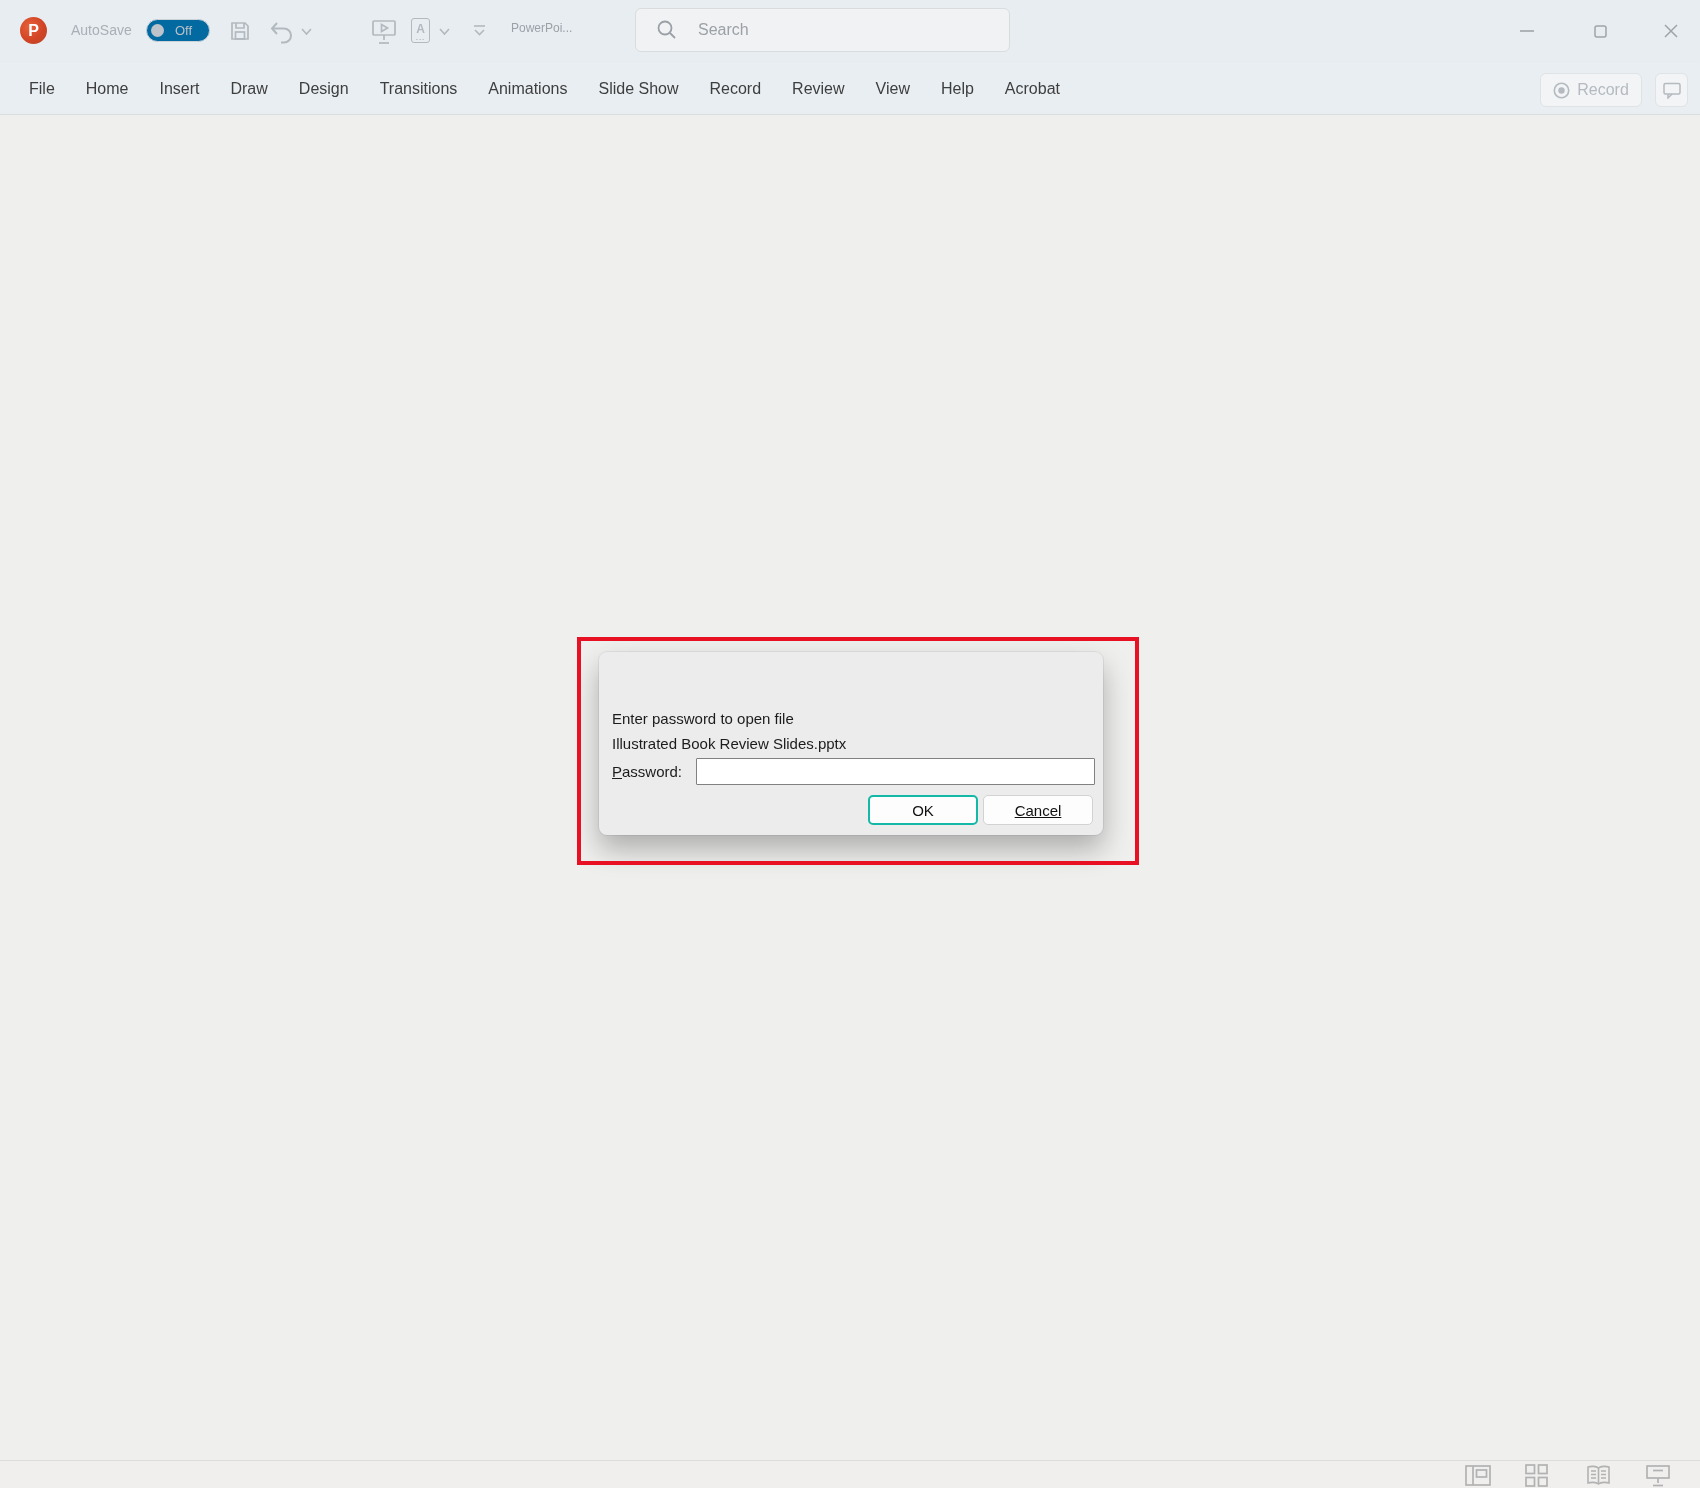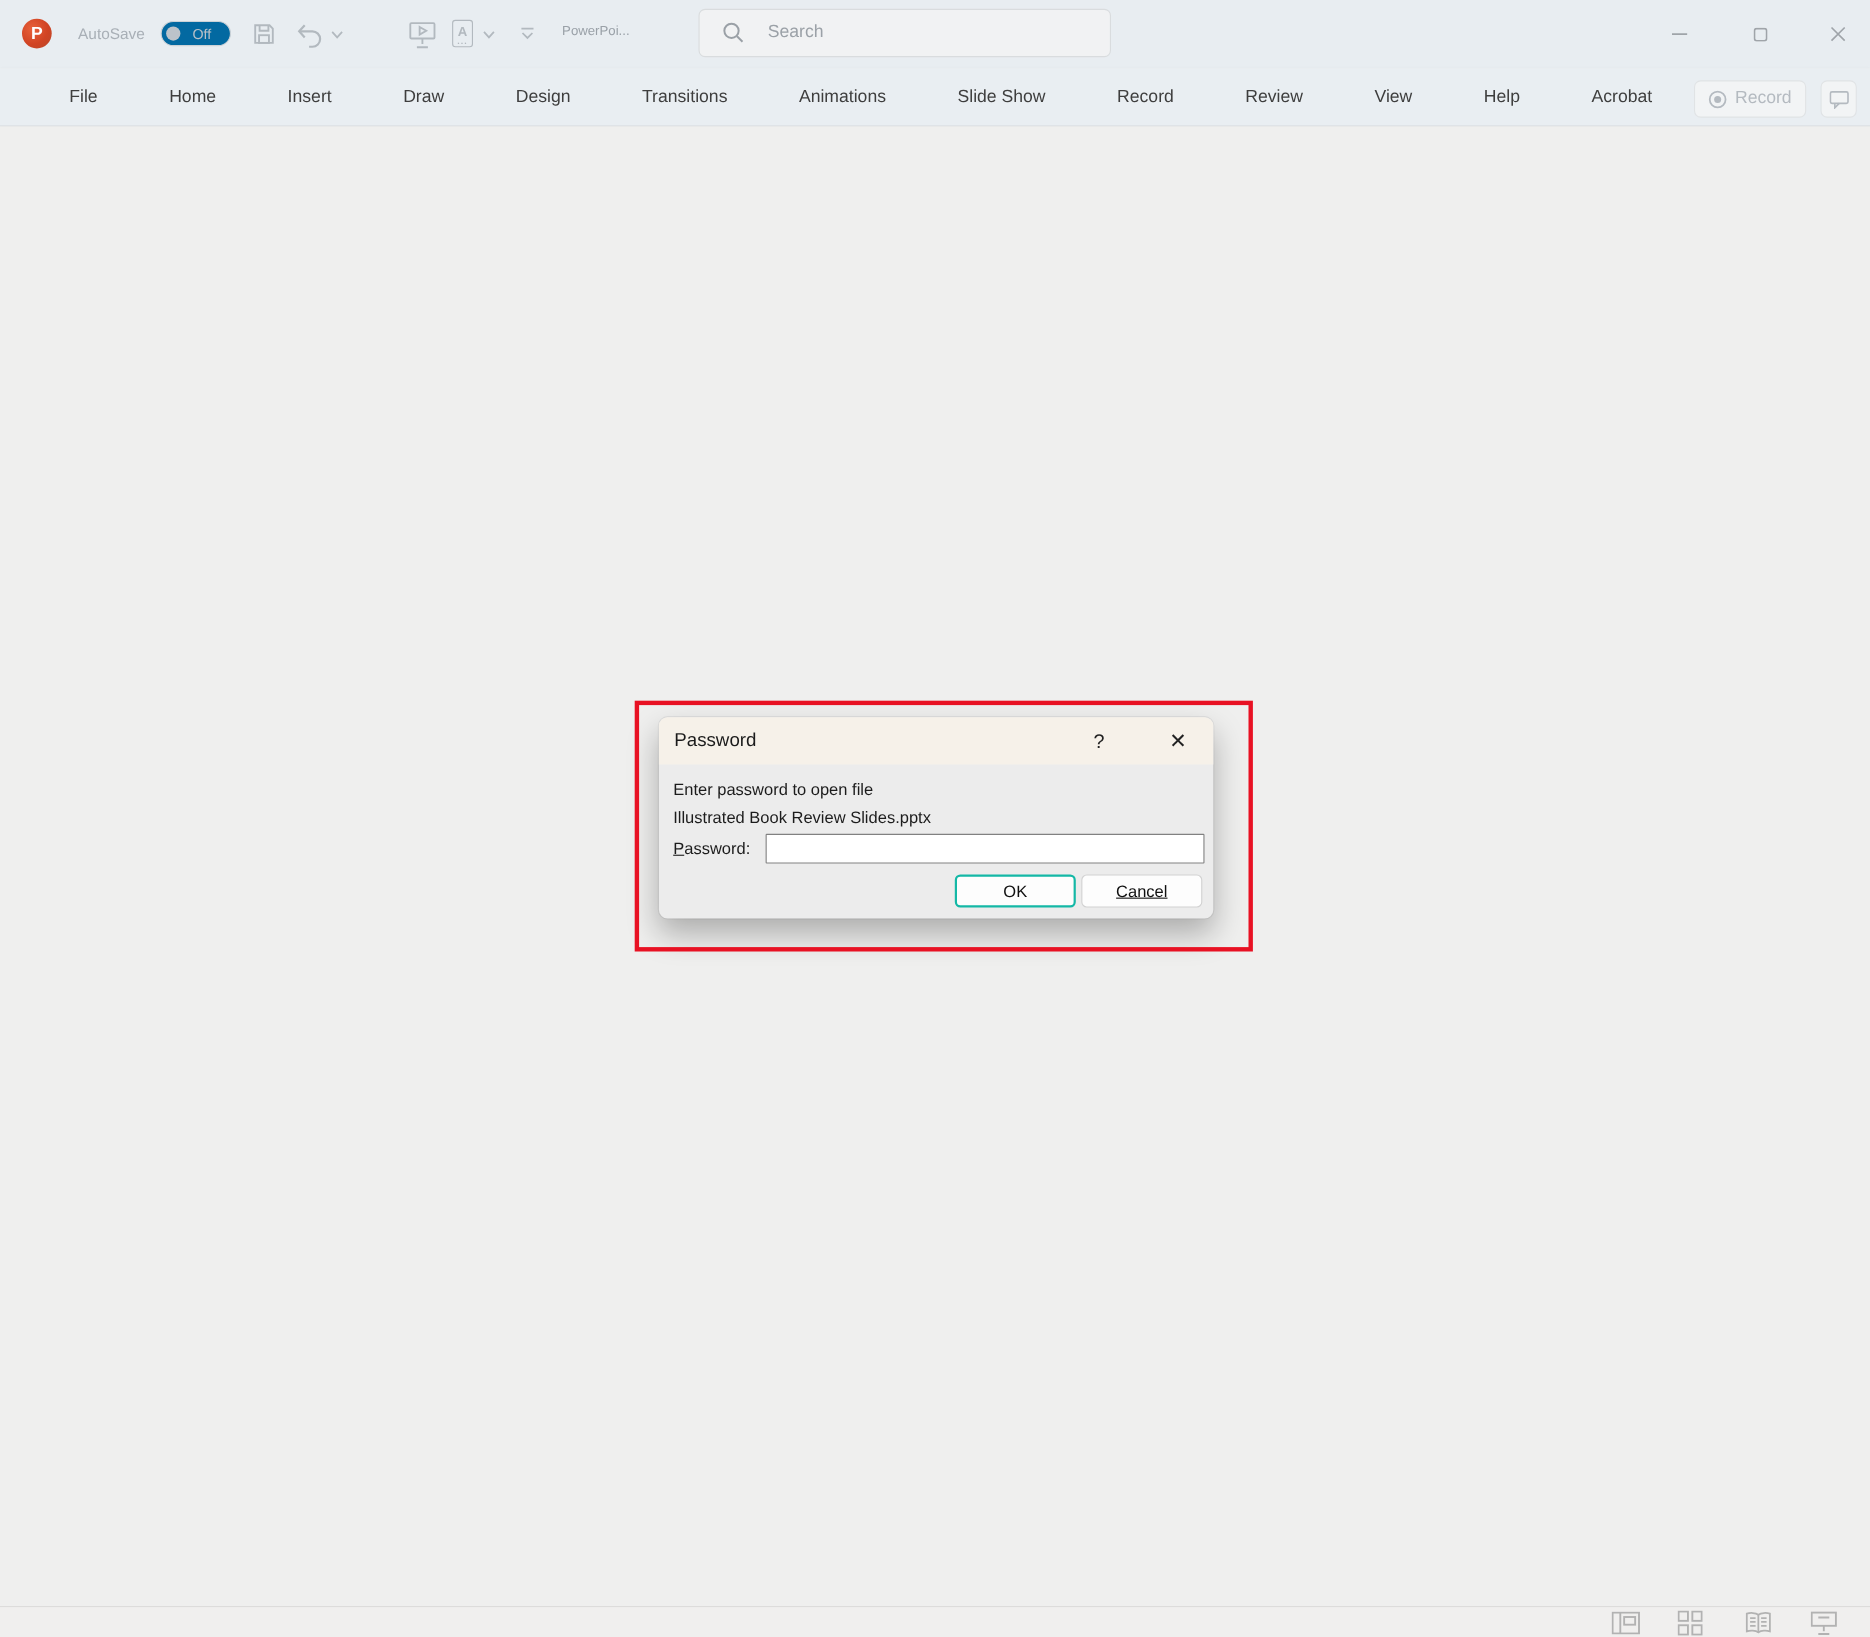--- a/index.html
+++ b/index.html
@@ -31,21 +31,21 @@
   .search-box svg { flex:0 0 auto; }
   .search-input { border:none; outline:none; background:transparent; margin-left:20px; font-size:16px;
                   color:#b91c1c; width:280px; font-family:"Liberation Sans",sans-serif; }
   .search-input::placeholder { color:#9ba1a7; }
 
   .win-btn { position:absolute; top:0; width:46px; height:62px; display:flex; align-items:center; justify-content:center;
              color:#9fa4a9; background:transparent; border:none; cursor:default; }
 
   
   .menu-items { position:absolute; left:29px; top:0; height:53px; display:flex; align-items:center; gap:31px; }
-  .menu-item { font-size:16px; color:#3e3e3e; white-space:nowrap;margin-left:34px; }
+  .menu-item { font-size:16px; color:#3e3e3e; white-space:nowrap; }
   .record-btn { position:absolute; left:1540px; top:11px; width:102px; height:34px; background:#f2f4f5;
                 border:1px solid #e0e3e5; border-radius:6px; display:flex; align-items:center; justify-content:center;
                 gap:7px; color:#b4bac0; font-size:16px; }
   .comment-btn { position:absolute; left:1655px; top:11px; width:33px; height:34px; background:#f2f4f5;
                  border:1px solid #e0e3e5; border-radius:6px; display:flex; align-items:center; justify-content:center;
                  color:#b4bac0; }
 
   
   .red-annotation { position:absolute; left:577px; top:637px; width:562px; height:228px;
                     border:4px solid #e81123; z-index:10; pointer-events:none; }
@@ -191,29 +191,20 @@
       <svg width="18" height="17" viewBox="0 0 18 17" fill="none" stroke="currentColor" stroke-width="1.5">
         <rect x="1" y="1.5" width="16" height="10.5" rx="1.5"></rect>
         <path d="M5 12 v4 l4 -4"></path>
       </svg>
     </button>
   </div>
 
   <div class="canvas"></div>
 
   <div class="dialog">
-    <div class="dlg-titlebar">
-      <span class="dlg-title">Password</span>
-      <button class="dlg-help">
-        <span>?</span>
-      </button>
-      <button class="dlg-close">
-        <span>✕</span>
-      </button>
-    </div>
 
     <div class="dlg-message">Enter password to open file</div>
     <div class="dlg-filename">Illustrated Book Review Slides.pptx</div>
 
     <label class="dlg-pass-label">Password:</label>
     <input class="dlg-pass-input" type="password" value="" style="">
 
     <button class="dlg-btn dlg-ok">
       <span>OK</span>
     </button>

